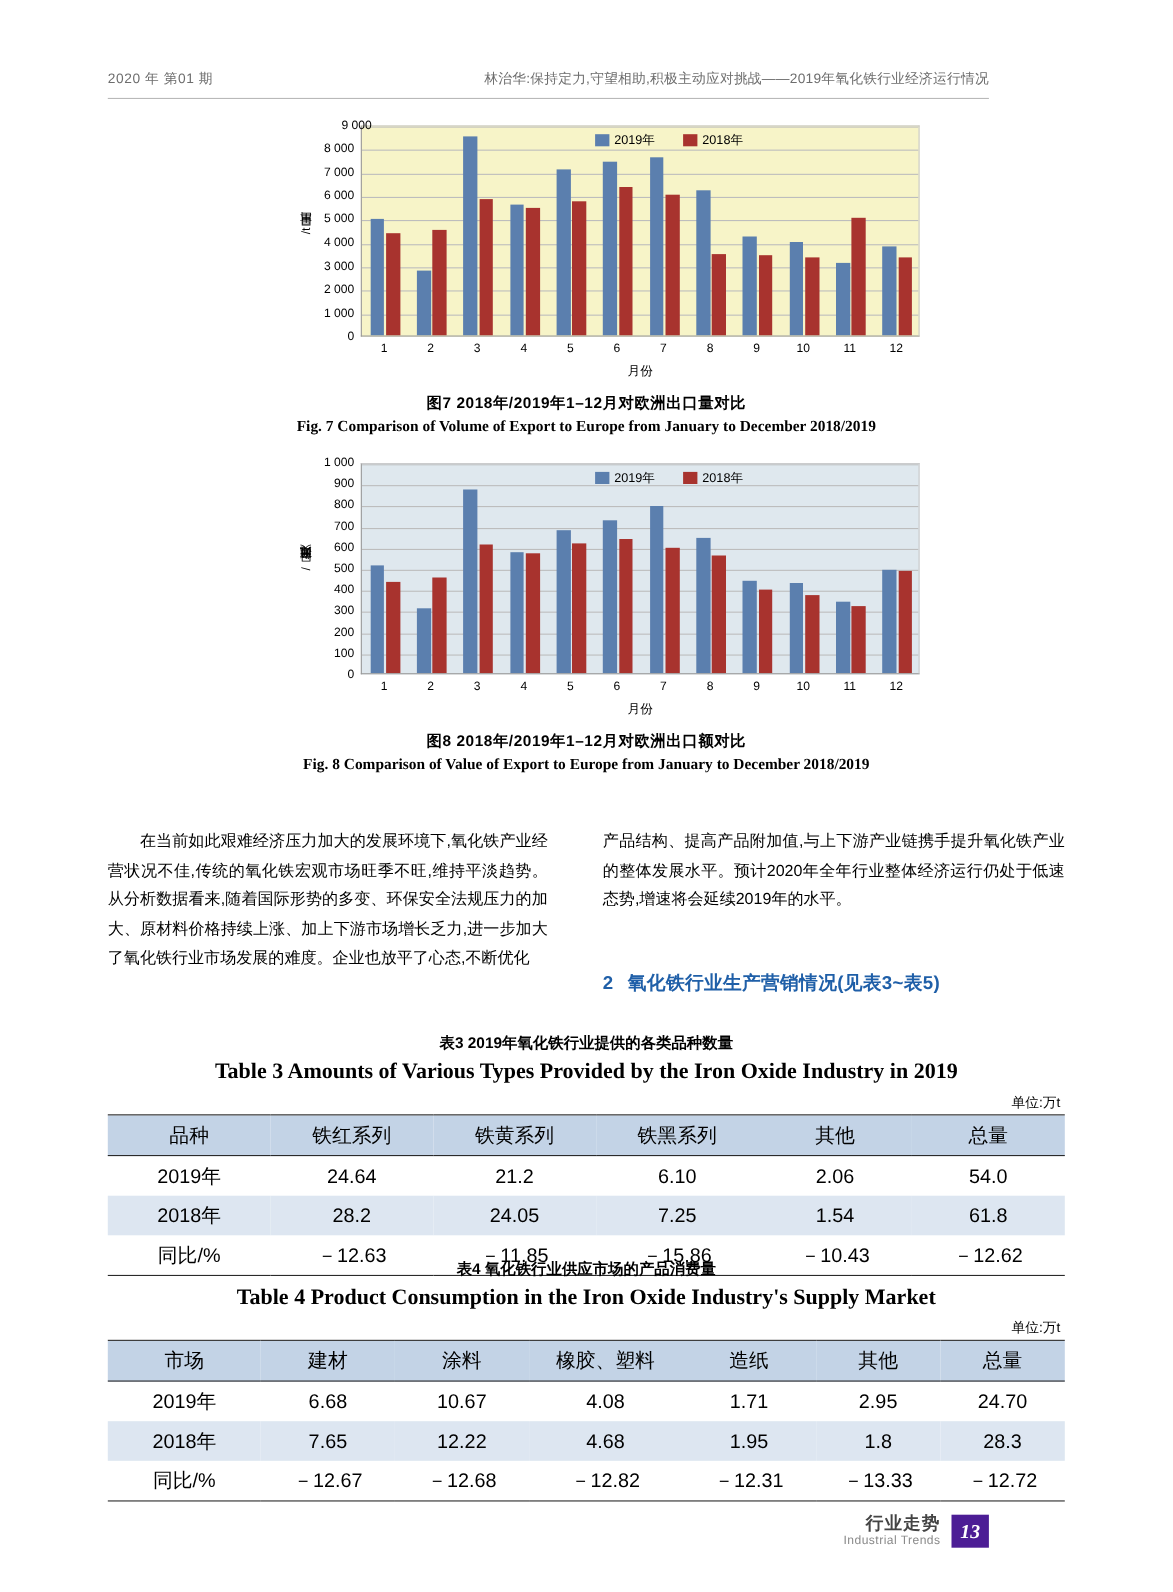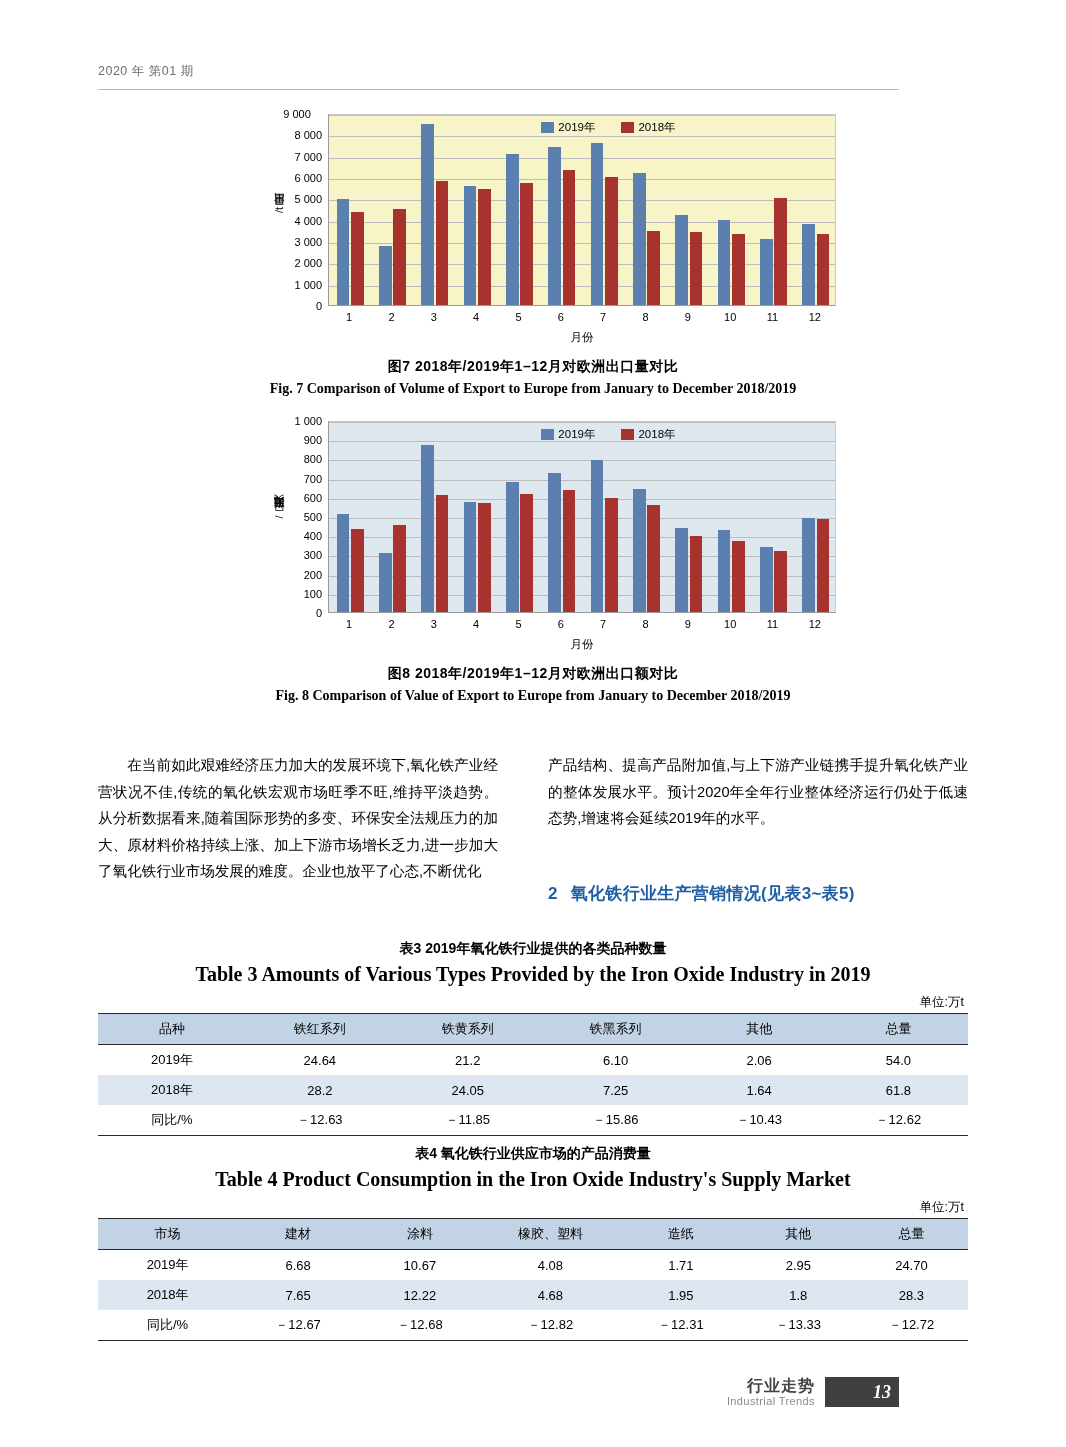--- a/index.html
+++ b/index.html
@@ -180,21 +180,21 @@
     font-family: "Liberation Sans", sans-serif;
     font-size: 12.5px;
     margin-top: 8px;
     margin-bottom: 2px;
     padding-right: 4px;
   }
   table.data {
     width: 100%;
     border-collapse: collapse;
     font-family: "Liberation Sans", sans-serif;
-    font-size: 13px;
+    font-size: 18px;
   }
   table.data th, table.data td {
     text-align: center;
     padding: 6px 2px 6px;
     border: none;
   }
   table.data thead tr {
     background: #c3d3e6;
   }
   table.data thead th {
@@ -224,39 +224,39 @@
     letter-spacing: 1px;
   }
   .footer .en {
     font-family: "Liberation Sans", sans-serif;
     font-size: 11px;
     color: #8a8a8a;
     letter-spacing: 0.4px;
   }
   .footer .pagebox {
     width: 34px; height: 30px;
-    background: #404040;
+    background: #4c1d95;
     color: #fff;
     font-family: "Liberation Serif", serif;
     font-style: italic;
     font-weight: bold;
     font-size: 18px;
     display: flex;
     align-items: center;
     justify-content: center;
-    padding-left: 40px;
   }
 </style>
 </head>
 <body>
 
 <div class="page">
 
   <div class="runhead">
     <span class="left">2020 年  第01 期</span>
+    <span class="right">林治华:保持定力,守望相助,积极主动应对挑战——2019年氧化铁行业经济运行情况</span>
   </div>
 
   <div class="figure" style="top:108px;">
     <div class="chart-wrap" style="width:580px; margin-left:172px;">
       <div class="chart" id="chart7" style="width:580px;height:240px;">
           <div class="plot" style="left: 58px; top: 6px; width: 508px; height: 192px; background: rgb(247, 244, 200);">
             <div class="gridline" style="top: 170.667px;"></div>
             <div class="gridline" style="top: 149.333px;"></div>
             <div class="gridline" style="top: 128px;"></div>
             <div class="gridline" style="top: 106.667px;"></div>
@@ -292,21 +292,21 @@
           </div>
           <div class="ytick" style="top: 198px; width: 52px; left: 0px;">0</div>
           <div class="ytick" style="top: 176.667px; width: 52px; left: 0px;">1 000</div>
           <div class="ytick" style="top: 155.333px; width: 52px; left: 0px;">2 000</div>
           <div class="ytick" style="top: 134px; width: 52px; left: 0px;">3 000</div>
           <div class="ytick" style="top: 112.667px; width: 52px; left: 0px;">4 000</div>
           <div class="ytick" style="top: 91.3333px; width: 52px; left: 0px;">5 000</div>
           <div class="ytick" style="top: 70px; width: 52px; left: 0px;">6 000</div>
           <div class="ytick" style="top: 48.6667px; width: 52px; left: 0px;">7 000</div>
           <div class="ytick" style="top: 27.3333px; width: 52px; left: 0px;">8 000</div>
-          <div class="ytick" style="top: 6px; width: 52px; left: 1px; text-align: center;">9 000</div>
+          <div class="ytick" style="top: 6px; width: 52px; left: 16px;">9 000</div>
           <div class="xtick" style="left: 79.1667px; top: 203px;">1</div>
           <div class="xtick" style="left: 121.5px; top: 203px;">2</div>
           <div class="xtick" style="left: 163.833px; top: 203px;">3</div>
           <div class="xtick" style="left: 206.167px; top: 203px;">4</div>
           <div class="xtick" style="left: 248.5px; top: 203px;">5</div>
           <div class="xtick" style="left: 290.833px; top: 203px;">6</div>
           <div class="xtick" style="left: 333.167px; top: 203px;">7</div>
           <div class="xtick" style="left: 375.5px; top: 203px;">8</div>
           <div class="xtick" style="left: 417.833px; top: 203px;">9</div>
           <div class="xtick" style="left: 460.167px; top: 203px;">10</div>
@@ -444,21 +444,21 @@
           <td>21.2</td>
           <td>6.10</td>
           <td>2.06</td>
           <td>54.0</td>
         </tr>
         <tr class="alt">
           <td>2018年</td>
           <td>28.2</td>
           <td>24.05</td>
           <td>7.25</td>
-          <td>1.64</td>
+          <td>1.54</td>
           <td>61.8</td>
         </tr>
         <tr>
           <td>同比/%</td>
           <td>－12.63</td>
           <td>－11.85</td>
           <td>－15.86</td>
           <td>－10.43</td>
           <td>－12.62</td>
         </tr>

